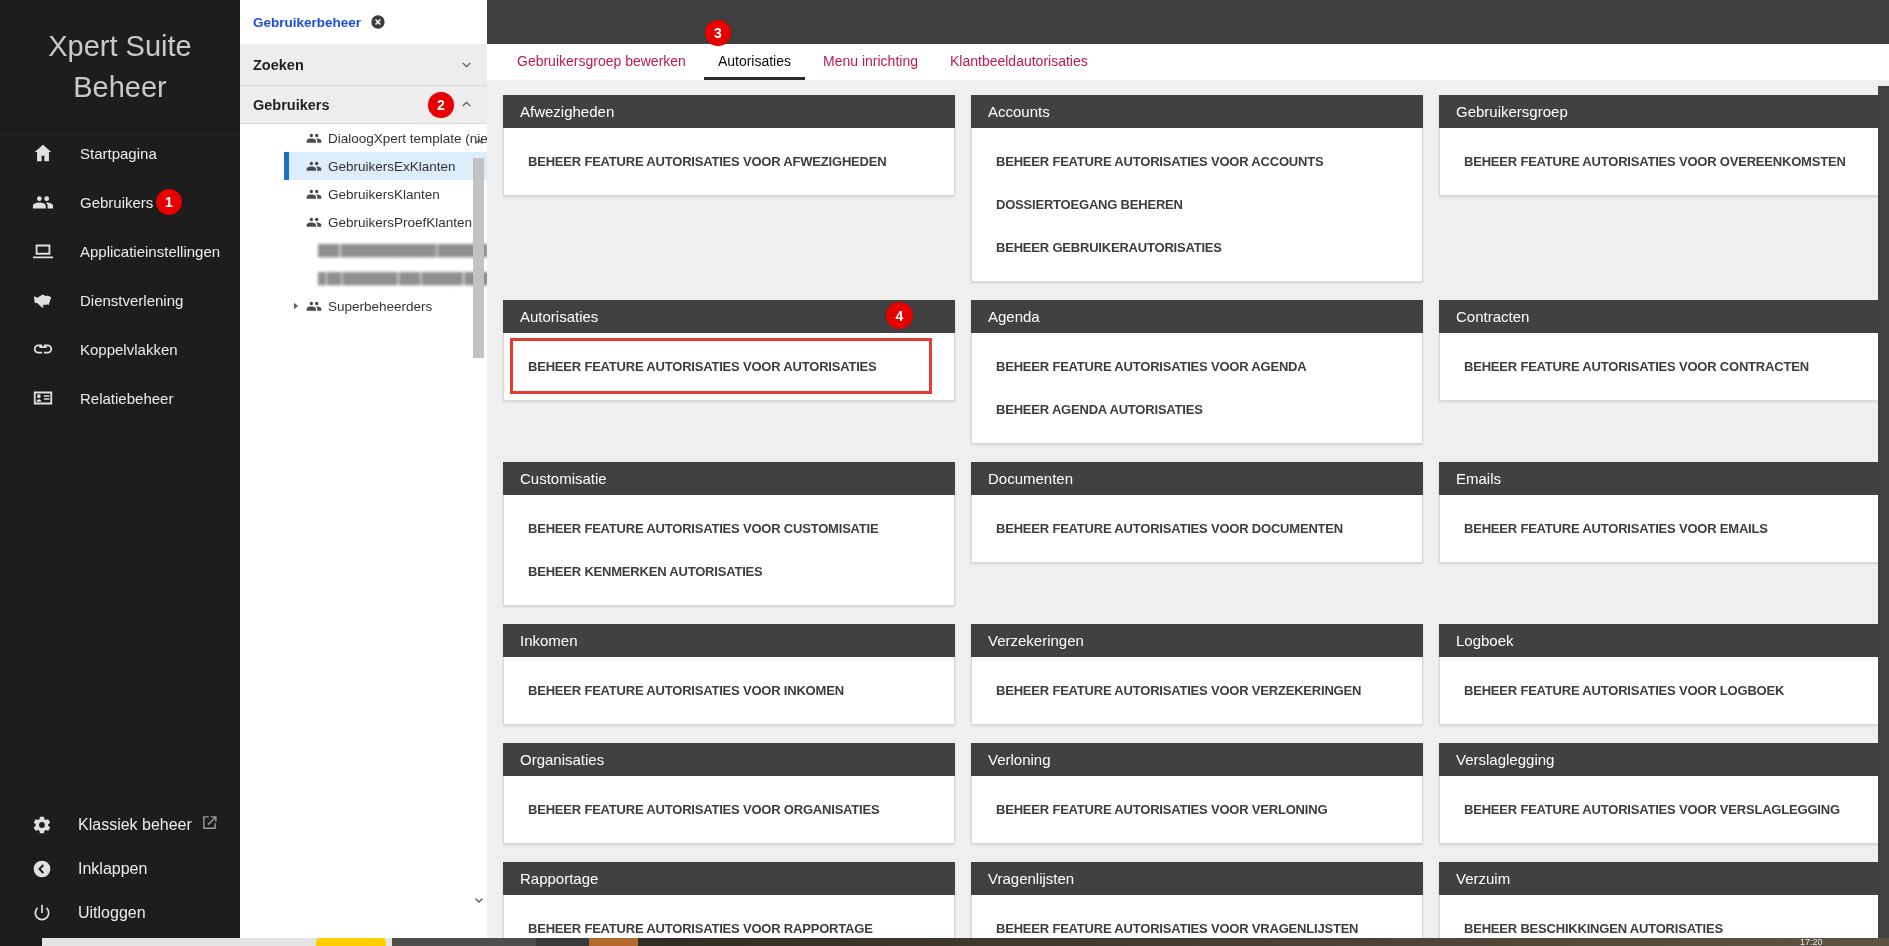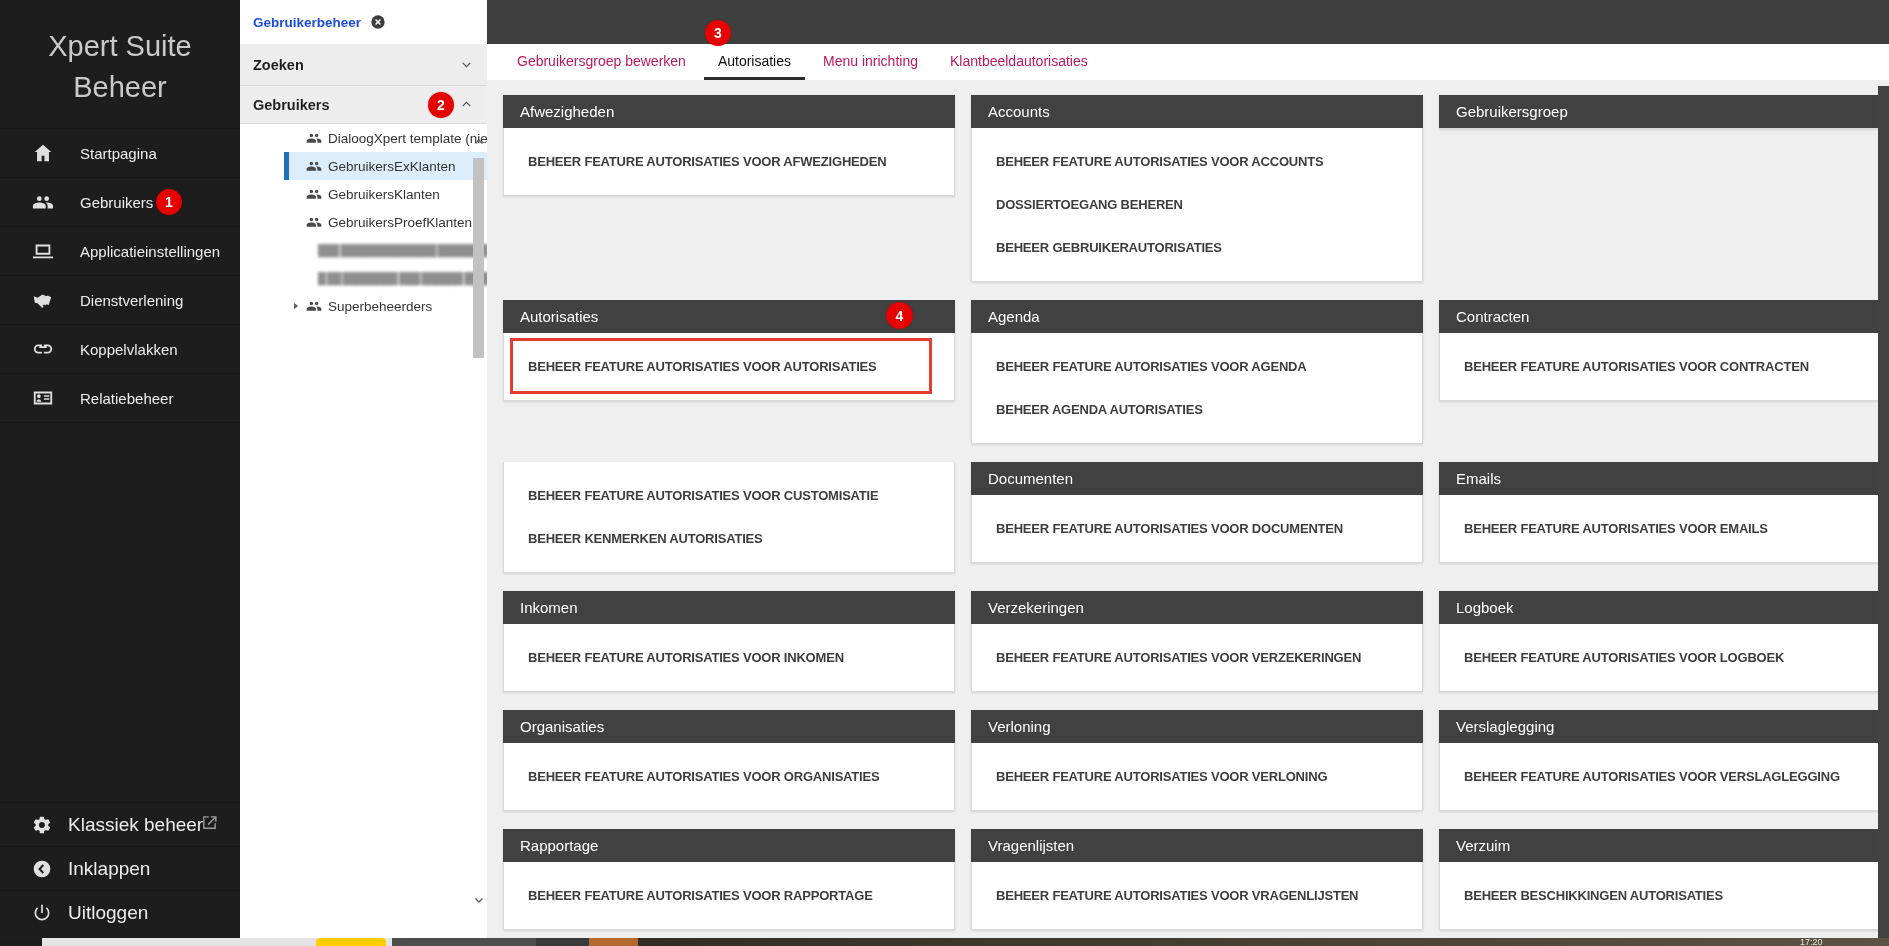--- a/index.html
+++ b/index.html
@@ -16,21 +16,21 @@
   .side-item:first-child{border-top:1px solid #171717;}
   .side-item .icon{width:26px;height:24px;display:inline-flex;align-items:center;justify-content:center;color:#e0e0e0;}
   .side-item .icon svg{width:22px;height:22px;fill:currentColor;}
   .side-label{margin-left:24px;font-size:15px;text-align:right;}
   .badge{background:#e60000;color:#fff;border-radius:50%;width:26px;height:26px;display:flex;align-items:center;justify-content:center;font-size:14px;font-weight:bold;box-shadow:0 0 0 1px rgba(0,0,0,.08);}
   .side-badge{position:absolute;left:156px;top:11px;}
   .side-footer{position:absolute;left:0;bottom:12px;width:240px;}
   .foot-item{position:relative;height:43px;display:flex;align-items:center;padding-left:30px;cursor:pointer;border-top:1px solid #171717;color:#ececec;}
   .foot-item .icon{width:24px;height:22px;display:inline-flex;align-items:center;justify-content:center;color:#e0e0e0;}
   .foot-item .icon svg{width:20px;height:20px;fill:currentColor;}
-  .foot-item .side-label{margin-left:14px;font-size:19px;}
+  .foot-item .side-label{margin-left:24px;font-size:16px;}
   .ext-icon{position:absolute;right:22px;color:#9a9a9a;}
   .ext-icon svg{width:17px;height:17px;fill:currentColor;}
   
   .topbar{position:absolute;left:240px;right:0;top:0;height:44px;background:#3f3f3f;z-index:5;}
   
   .panel{position:absolute;left:240px;top:0;width:247px;height:938px;background:#fff;z-index:10;}
   .panel-tab{position:absolute;left:0;top:0;width:152px;height:44px;background:#fff;display:flex;align-items:center;padding:0 10px 0 13px;box-sizing:border-box;cursor:pointer;}
   .panel-tab-title{font-size:13.5px;font-weight:bold;color:#1d4ed8;white-space:nowrap;}
   .tab-close{margin-left:9px;width:16px;height:16px;color:#3c3c3c;cursor:pointer;display:inline-flex;}
   .tab-close svg{width:16px;height:16px;}
@@ -311,20 +311,23 @@
           <div class="card-bd">
             <a class="card-link">BEHEER FEATURE AUTORISATIES VOOR ACCOUNTS</a>
             <a class="card-link">DOSSIERTOEGANG BEHEREN</a>
             <a class="card-link">BEHEER GEBRUIKERAUTORISATIES</a>
           </div>
         </div>
         <div class="card">
           <div class="card-hd">
             <span class="card-hd-title">Gebruikersgroep</span>
           </div>
+          <div class="card-bd">
+            <a class="card-link">BEHEER FEATURE AUTORISATIES VOOR OVEREENKOMSTEN</a>
+          </div>
         </div>
         <div class="card">
           <div class="card-hd">
             <span class="card-hd-title">Autorisaties</span>
             <span class="badge hdr-badge">4</span>
           </div>
           <div class="card-bd">
             <a class="card-link hl">BEHEER FEATURE AUTORISATIES VOOR AUTORISATIES</a>
           </div>
         </div>
@@ -339,20 +342,23 @@
         </div>
         <div class="card">
           <div class="card-hd">
             <span class="card-hd-title">Contracten</span>
           </div>
           <div class="card-bd">
             <a class="card-link">BEHEER FEATURE AUTORISATIES VOOR CONTRACTEN</a>
           </div>
         </div>
         <div class="card">
+          <div class="card-hd">
+            <span class="card-hd-title">Customisatie</span>
+          </div>
           <div class="card-bd">
             <a class="card-link">BEHEER FEATURE AUTORISATIES VOOR CUSTOMISATIE</a>
             <a class="card-link">BEHEER KENMERKEN AUTORISATIES</a>
           </div>
         </div>
         <div class="card">
           <div class="card-hd">
             <span class="card-hd-title">Documenten</span>
           </div>
           <div class="card-bd">

